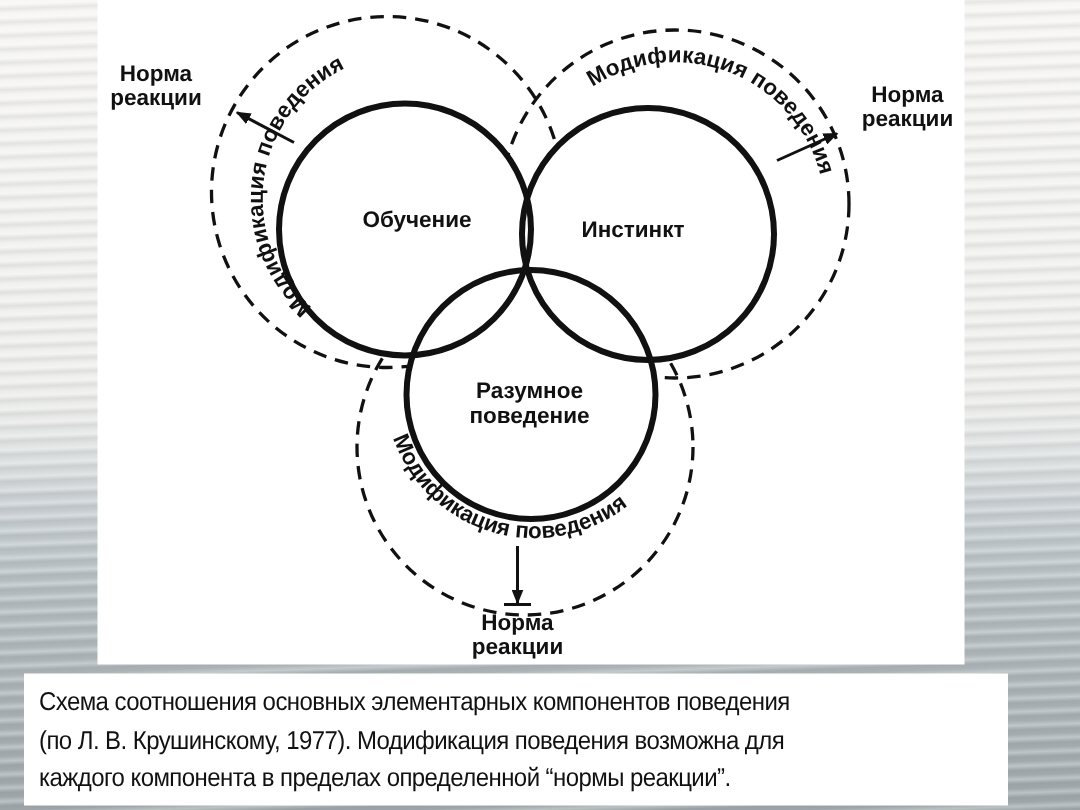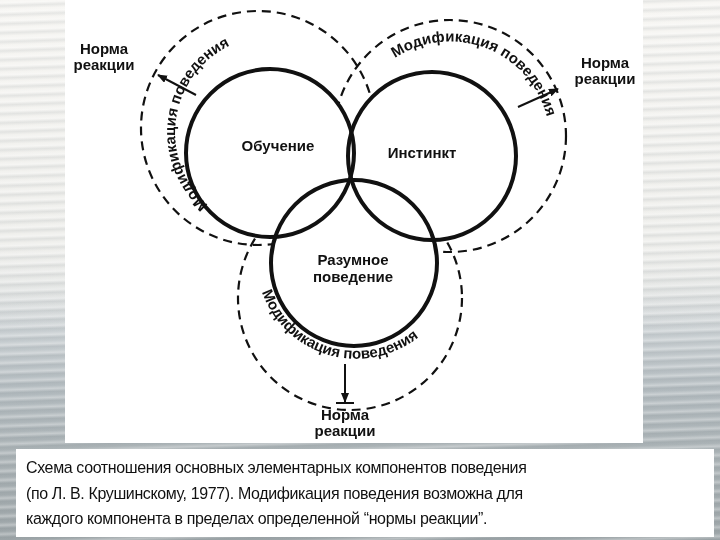--- a/index.html
+++ b/index.html
@@ -19,21 +19,20 @@
     background: linear-gradient(180deg, #f7f6f3 0%, #efefec 70%, rgba(236,236,233,0) 100%);
   }
   .diagram-panel {
     position: absolute; left: 65px; top: 0; width: 578px; height: 443px;
     background: #ffffff;
   }
   .diagram-panel svg { position: absolute; left: 0; top: 0; }
   .caption-panel {
     position: absolute; left: 16px; top: 449px; width: 656px; height: 88px;
     background: #ffffff;
-    padding-left: 42px;
   }
   .caption-text {
     position: absolute; left: 10px; top: 6px; width: 640px;
     font-family: "Liberation Sans", sans-serif; font-size: 17.2px; line-height: 25.5px;
     color: #111; letter-spacing: -0.4px;
     transform: scaleX(0.93); transform-origin: left top;
   }
   .caption-text span { display: block; white-space: nowrap; }
   .lbl { font-family: "Liberation Sans", sans-serif; font-weight: bold; fill: #111; }
 </style>

